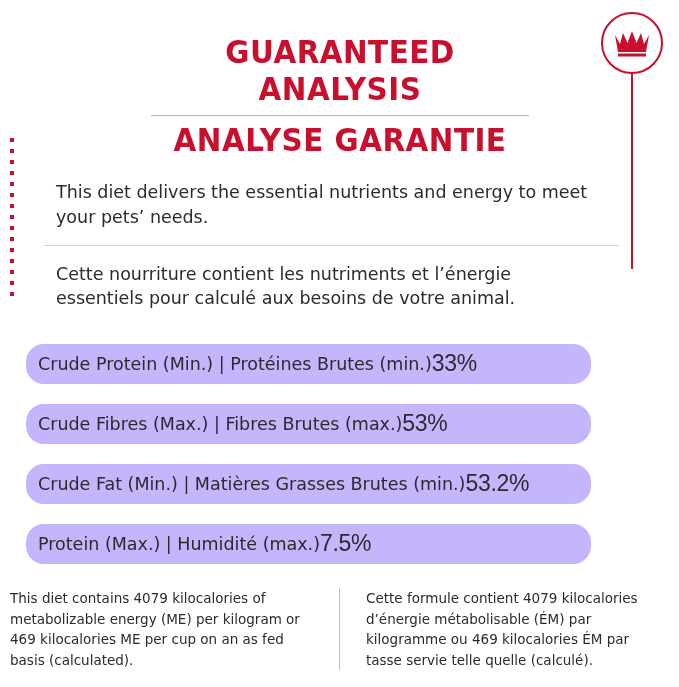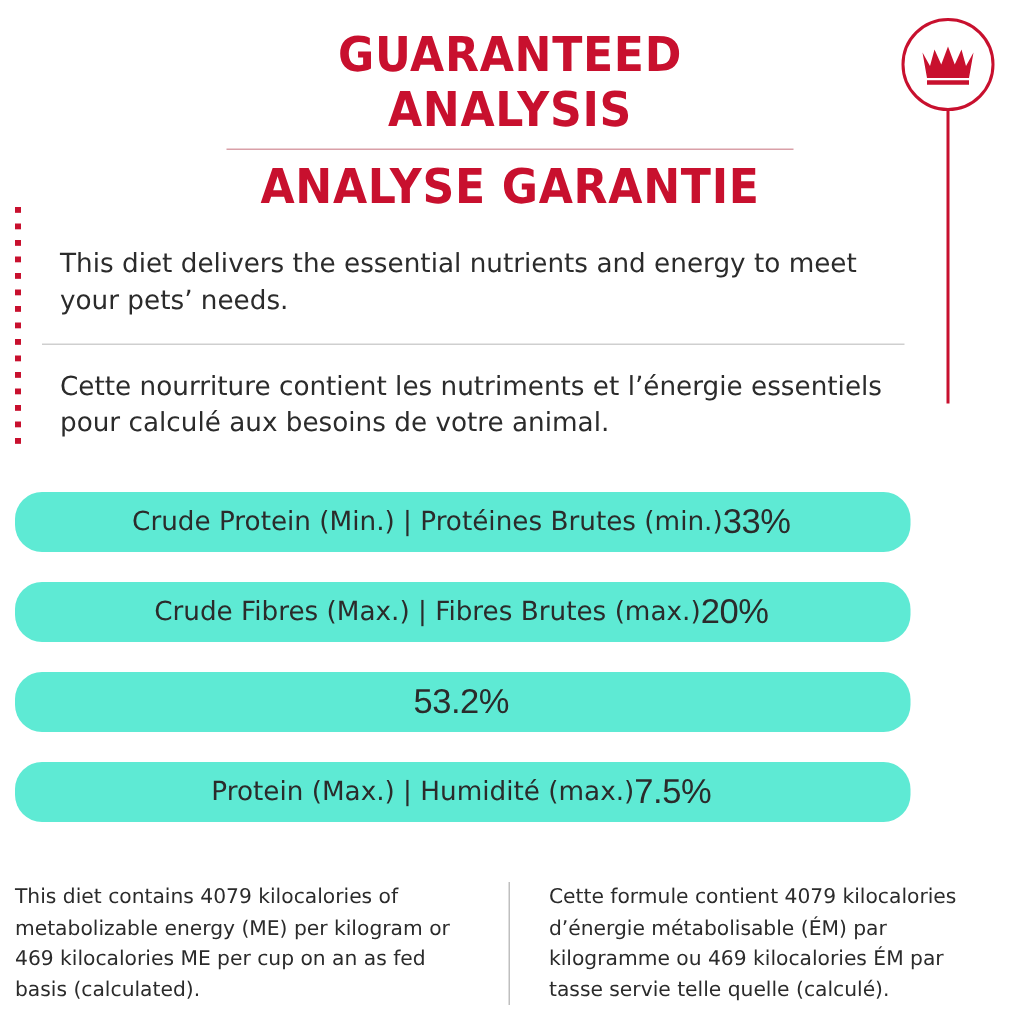--- a/index.html
+++ b/index.html
@@ -14,21 +14,21 @@
     font-family: "DejaVu Sans", sans-serif;
     color: #2b2b2b;
     position: relative;
     overflow: hidden;
   }
 
   .page {
     position: relative;
     width: 679px;
     height: 687px;
-    padding: 0;
+    padding: 16px;
   }
 
   
   .header {
     position: relative;
     padding-top: 18px;
     text-align: center;
   }
   .title-main {
     font-family: "DejaVu Sans", sans-serif;
@@ -116,26 +116,26 @@
     width: 575px;
   }
 
   
   .rows {
     margin-top: 34px;
     padding-left: 10px;
     padding-right: 72px;
   }
   .nutrient-row {
-    background: #5eead4;
+    background: #c4b5fd;
     border-radius: 18px;
     height: 40px;
     display: flex;
     align-items: center;
-    justify-content: center;
+    justify-content: flex-start;
     padding: 0 14px 0 12px;
     margin-bottom: 20px;
   }
   .nutrient-label {
     font-size: 17.5px;
     color: #2b2b2b;
     white-space: nowrap;
     font-family: "DejaVu Sans", sans-serif;
   }
   .nutrient-value {
@@ -198,24 +198,25 @@
 
   <div class="rows">
 
     <div class="nutrient-row">
       <span class="nutrient-label">Crude Protein (Min.) | Protéines Brutes (min.)</span>
       <span class="nutrient-value">33%</span>
     </div>
 
     <div class="nutrient-row">
       <span class="nutrient-label">Crude Fibres (Max.) | Fibres Brutes (max.)</span>
-      <span class="nutrient-value">20%</span>
-    </div>
-
-    <div class="nutrient-row">
+      <span class="nutrient-value">53%</span>
+    </div>
+
+    <div class="nutrient-row">
+      <span class="nutrient-label">Crude Fat (Min.) | Matières Grasses Brutes (min.)</span>
       <span class="nutrient-value">53.2%</span>
     </div>
 
     <div class="nutrient-row">
       <span class="nutrient-label">Protein (Max.) | Humidité (max.)</span>
       <span class="nutrient-value">7.5%</span>
     </div>
 
   </div>
 

